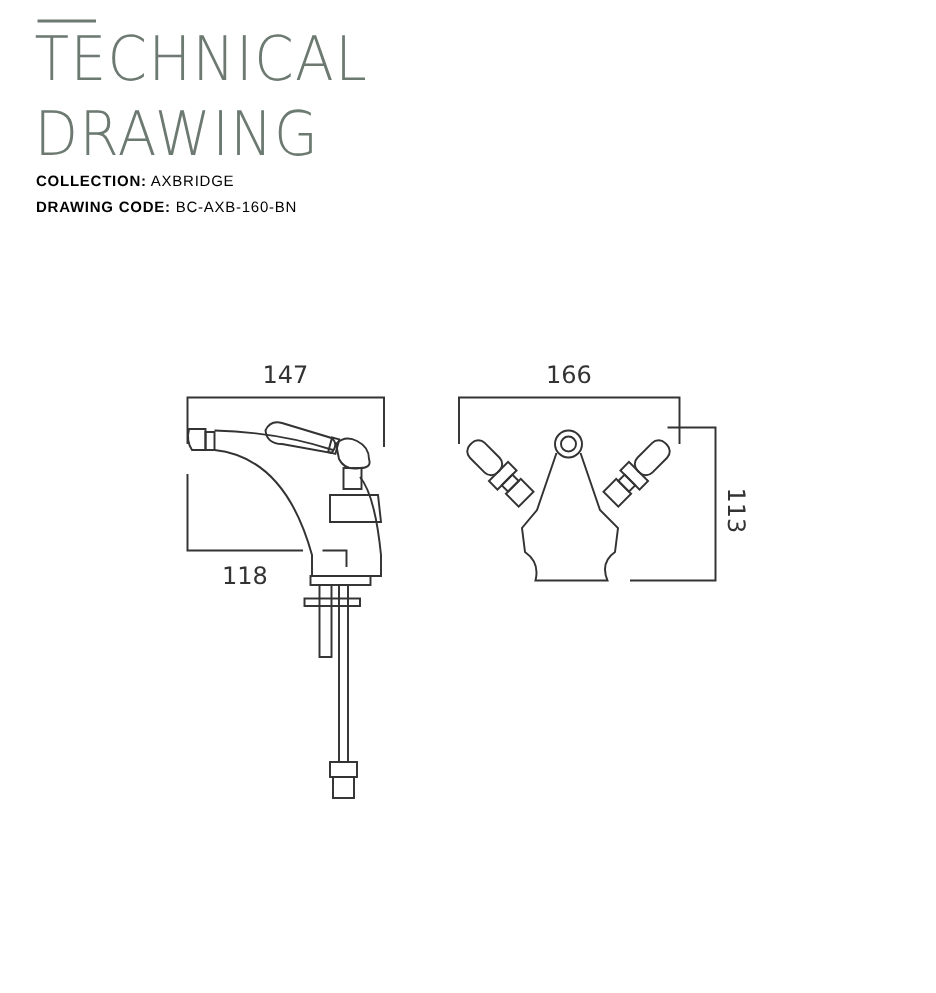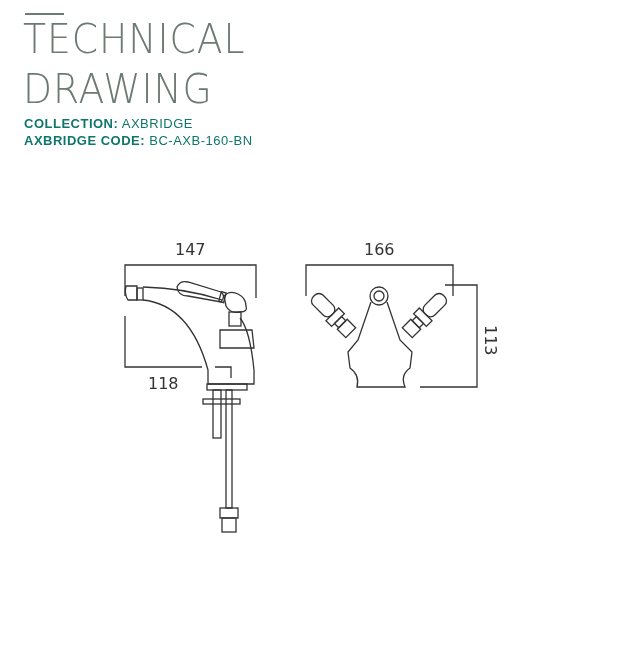--- a/index.html
+++ b/index.html
@@ -1,35 +1,35 @@
 <!DOCTYPE html>
 <html><head>
 <meta charset="utf-8">
 <style>
   html, body { margin:0; padding:0; background:#ffffff; }
   body { width:624px; height:662px; position:relative; overflow:hidden; font-family:"Liberation Sans", sans-serif; }
   .rule { position:absolute; left:25px; top:13px; width:39px; height:2px; background:#6d7a72; }
   .title { position:absolute; left:23px; font-family:"DejaVu Sans", sans-serif; font-weight:200; font-size:41px; color:#6d7a72; letter-spacing:1px; line-height:1; transform:scaleX(0.92); transform-origin:left top; }
   .t1 { top:19px; }
   .t2 { top:69px; }
-  .meta { position:absolute; left:24px; font-size:13px; color:#0f766e; letter-spacing:0.5px; }
+  .meta { position:absolute; left:24px; font-size:10px; color:#000000; letter-spacing:0.5px; }
   .meta b { font-weight:bold; }
   .m1 { top:116px; }
   .m2 { top:133px; }
   svg.drawing { position:absolute; left:0; top:0; }
   .dim { font-family:"DejaVu Sans", sans-serif; font-size:16px; fill:#333; }
 </style>
 </head>
 <body>
 
 <div class="rule"></div>
 <div class="title t1">TECHNICAL</div>
 <div class="title t2">DRAWING</div>
 <div class="meta m1"><b>COLLECTION:</b> <span>AXBRIDGE</span></div>
-<div class="meta m2"><b>AXBRIDGE CODE:</b> <span>BC-AXB-160-BN</span></div>
+<div class="meta m2"><b>DRAWING CODE:</b> <span>BC-AXB-160-BN</span></div>
 
 <svg class="drawing" width="624" height="662" viewBox="0 0 624 662" fill="none" stroke="#333" stroke-width="1.3">
 
   <g>
     <text class="dim" x="175" y="255" stroke="none">147</text>
     <polyline points="125,296 125,265 256,265 256,298"></polyline>
     <polyline points="125,316 125,367 202,367"></polyline>
     <polyline points="215,367 231,367 231,378"></polyline>
     <text class="dim" x="148" y="389" stroke="none">118</text>
 

